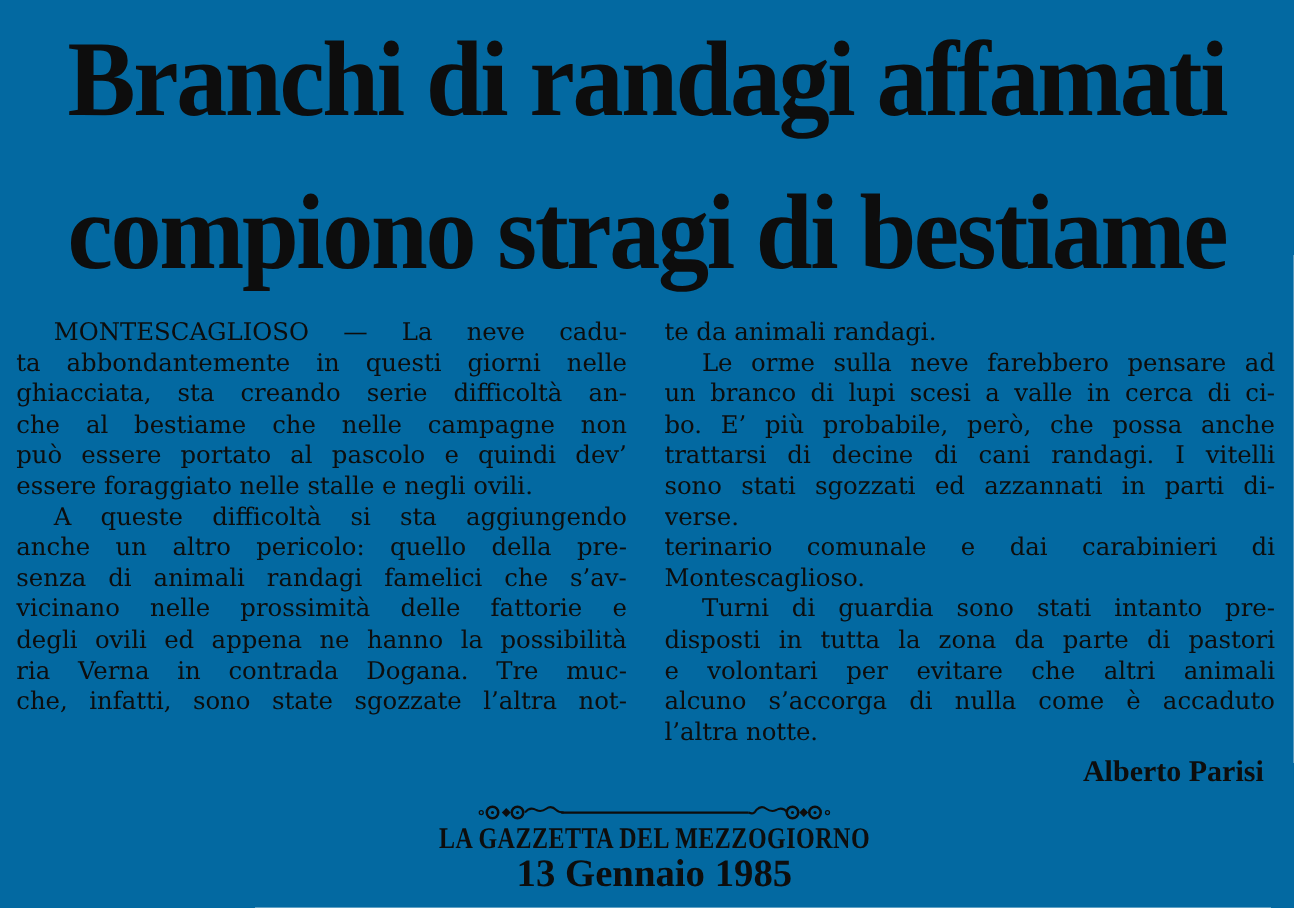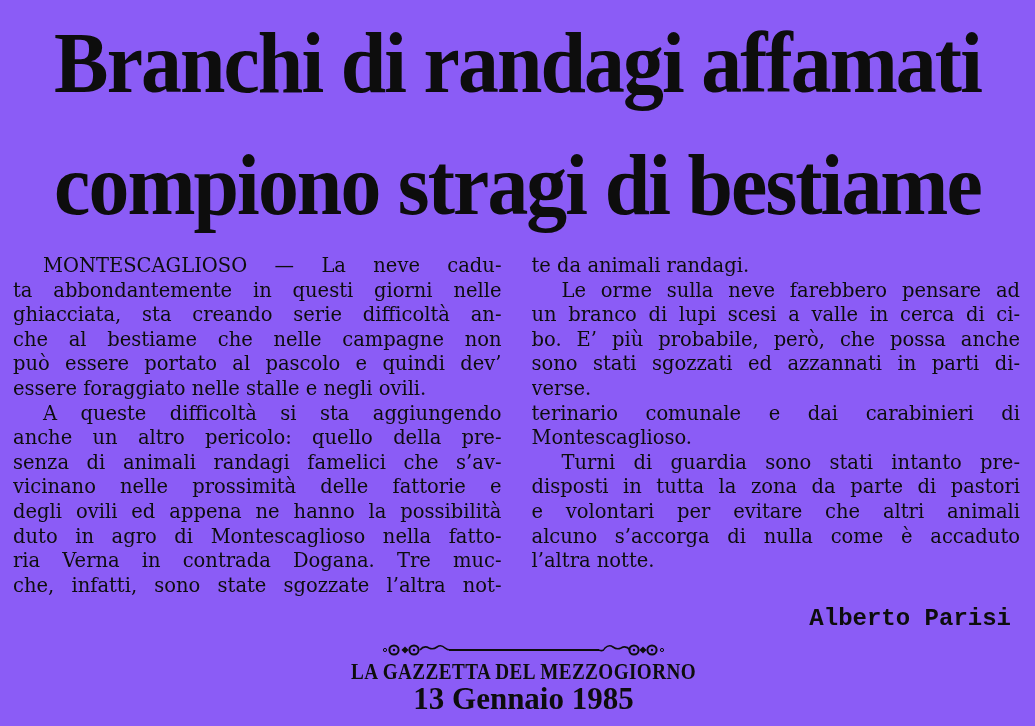--- a/index.html
+++ b/index.html
@@ -1,21 +1,21 @@
 <!DOCTYPE html>
 <html><head>
 <meta charset="utf-8">
 <style>
   html, body { margin: 0; padding: 0; }
   body { background: #ffffff; }
   .page {
     position: relative;
     width: 1035px;
     height: 726px;
-    background: #8b5cf6;
+    background: #0369a1;
     color: #0d0d0d;
     overflow: hidden;
     font-family: "DejaVu Serif", serif;
   }
 
   
   .headline {
     padding-top: 2px;
     text-align: center;
     font-family: "Liberation Serif", serif;
@@ -55,21 +55,21 @@
   }
   .ln.indent { text-indent: 30px; }
 
   
   .byline {
     position: absolute;
     top: 605px;
     right: 24px;
     font-weight: bold;
     font-size: 24px;
-    font-family: Liberation Mono, monospace;
+    font-family: Liberation Serif, serif;
   }
 
   
   .footer {
     position: absolute;
     left: 12px;
     right: 0;
     top: 643px;
     text-align: center;
   }
@@ -110,30 +110,30 @@
       <div class="ln">ta abbondantemente in questi giorni nelle</div>
       <div class="ln">ghiacciata, sta creando serie difficoltà an-</div>
       <div class="ln">che al bestiame che nelle campagne non</div>
       <div class="ln">può essere portato al pascolo e quindi dev’</div>
       <div class="ln end">essere foraggiato nelle stalle e negli ovili.</div>
       <div class="ln indent">A queste difficoltà si sta aggiungendo</div>
       <div class="ln">anche un altro pericolo: quello della pre-</div>
       <div class="ln">senza di animali randagi famelici che s’av-</div>
       <div class="ln">vicinano nelle prossimità delle fattorie e</div>
       <div class="ln">degli ovili ed appena ne hanno la possibilità</div>
-      <div class="ln">duto in agro di Montescaglioso nella fatto-</div>
       <div class="ln">ria Verna in contrada Dogana. Tre muc-</div>
       <div class="ln">che, infatti, sono state sgozzate l’altra not-</div>
     </div>
 
     <div class="col">
       <div class="ln end">te da animali randagi.</div>
       <div class="ln indent">Le orme sulla neve farebbero pensare ad</div>
       <div class="ln">un branco di lupi scesi a valle in cerca di ci-</div>
       <div class="ln">bo. E’ più probabile, però, che possa anche</div>
+      <div class="ln">trattarsi di decine di cani randagi. I vitelli</div>
       <div class="ln">sono stati sgozzati ed azzannati in parti di-</div>
       <div class="ln end">verse.</div>
       <div class="ln">terinario comunale e dai carabinieri di</div>
       <div class="ln end">Montescaglioso.</div>
       <div class="ln indent">Turni di guardia sono stati intanto pre-</div>
       <div class="ln">disposti in tutta la zona da parte di pastori</div>
       <div class="ln">e volontari per evitare che altri animali</div>
       <div class="ln">alcuno s’accorga di nulla come è accaduto</div>
       <div class="ln end">l’altra notte.</div>
     </div>

